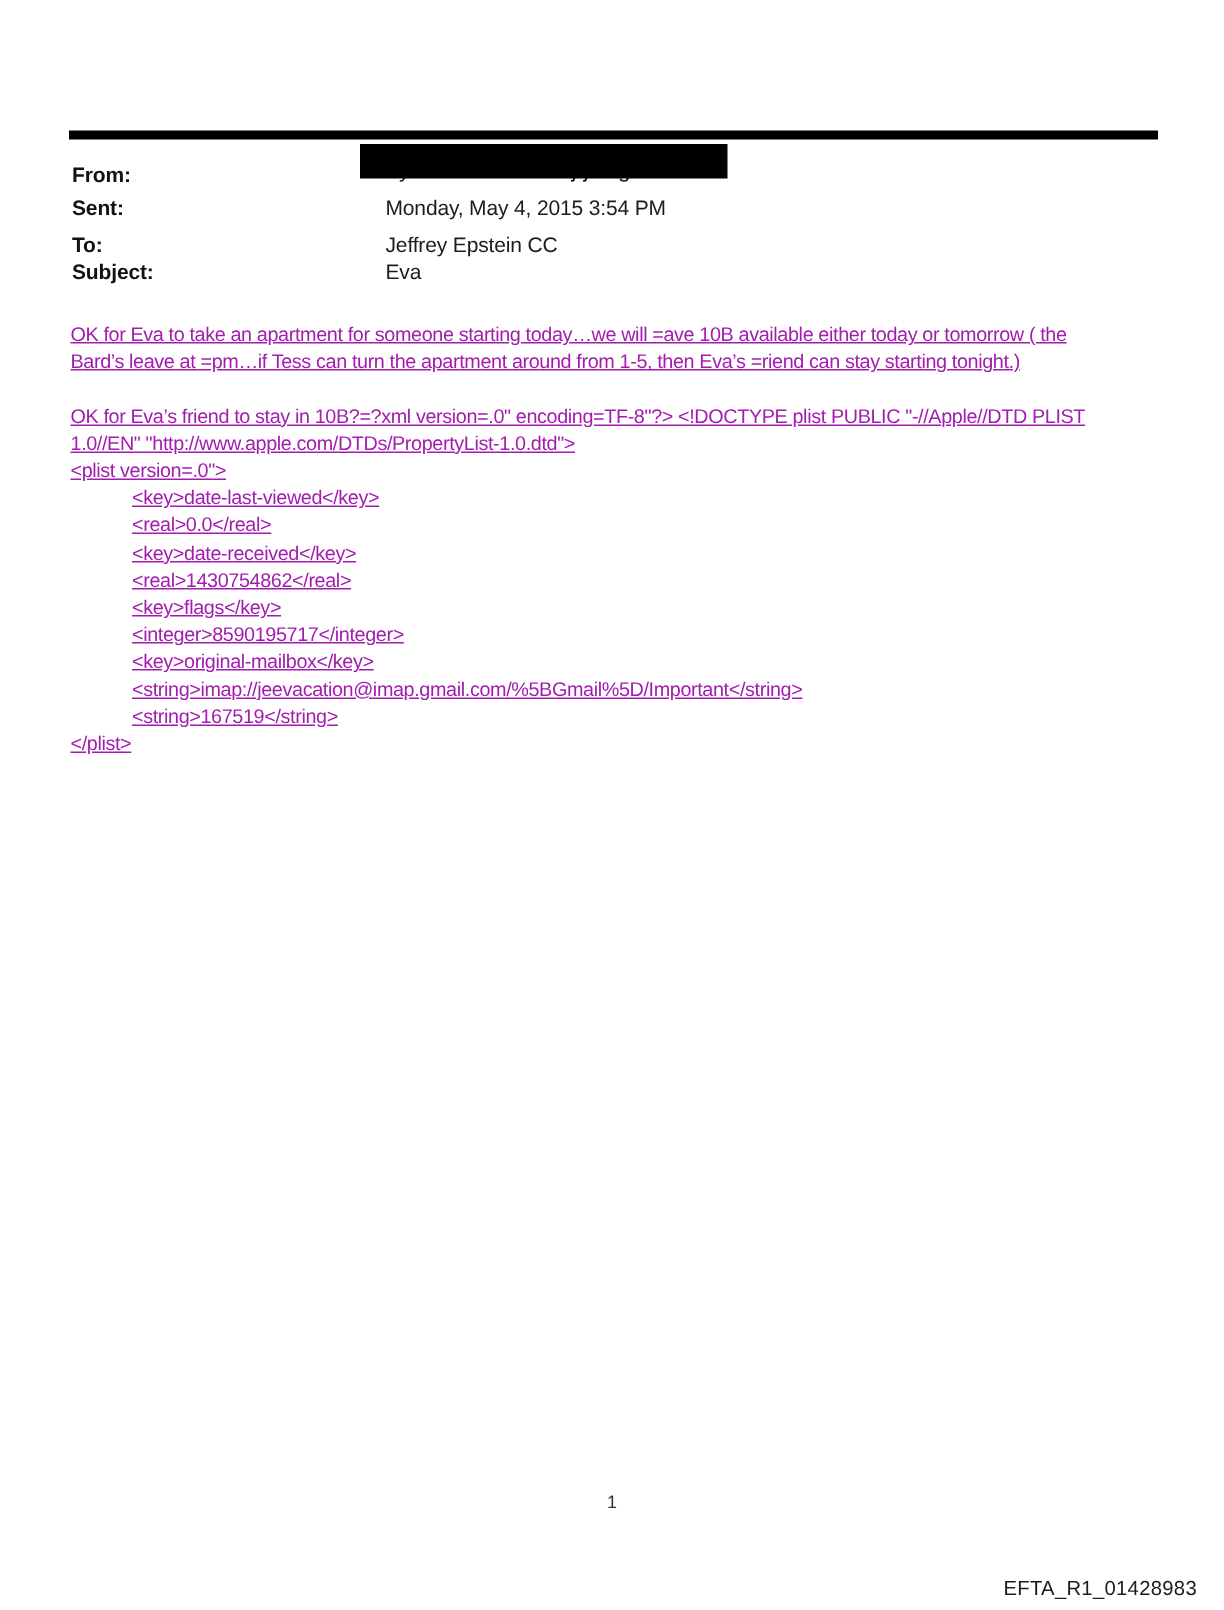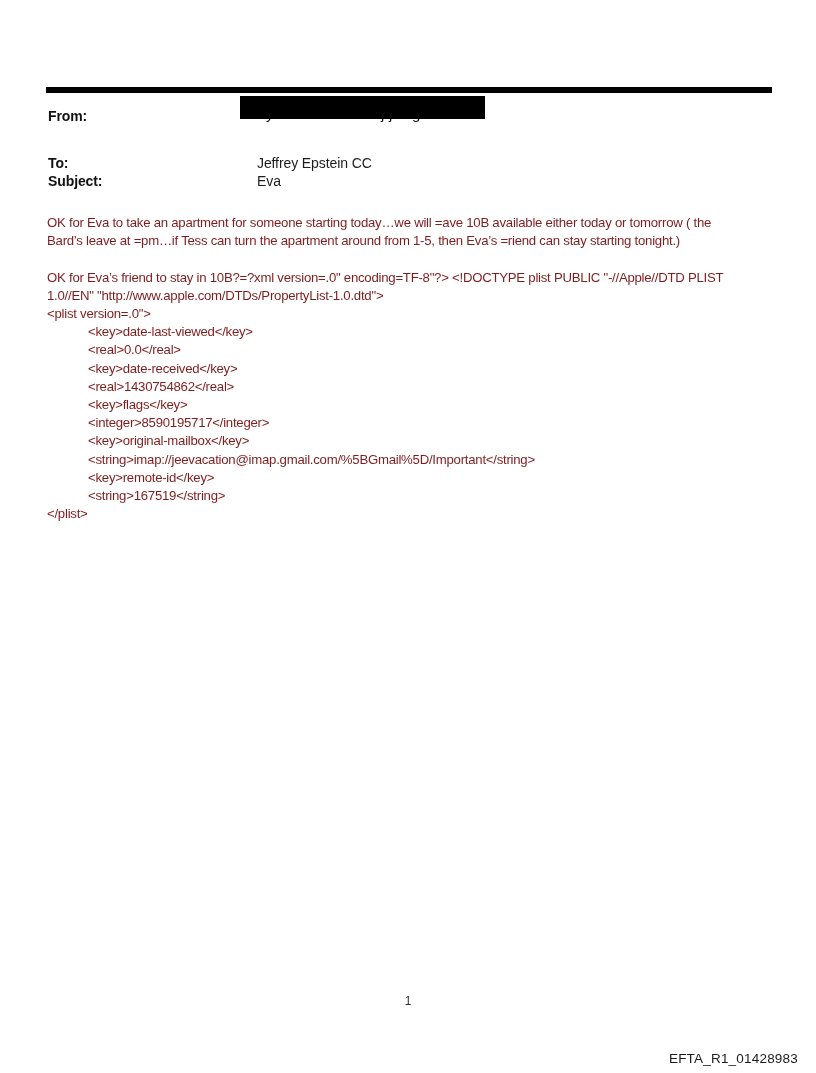--- a/index.html
+++ b/index.html
@@ -29,21 +29,22 @@
     position:absolute;top:106px;z-index:1;
     font-size:15px;line-height:15px;color:#161616;
   }
   .redaction-box{
     position:absolute;left:240px;top:96px;width:245px;height:23px;
     background:#000000;z-index:2;
   }
   .body-block{
     position:absolute;left:47px;top:214px;width:740px;
     font-size:13.2px;line-height:18.2px;letter-spacing:-0.25px;
-    color:#7f1d1d;
+    color:#a21caf;
+    text-decoration:underline;
   }
   .bline{min-height:18.2px;white-space:pre;}
   .bline.indent{padding-left:41px;}
   .page-number{
     position:absolute;left:0;top:994px;width:816px;
     text-align:center;font-size:12px;color:#333333;
   }
   .bates-number{
     position:absolute;top:1051px;right:24px;
     font-size:13.5px;color:#1c1c1c;letter-spacing:0.2px;text-align:right;
@@ -51,20 +52,23 @@
 </style>
 </head>
 <body>
 
 <div class="page">
 
   <div class="top-bar"></div>
 
   <div class="hdr-row" style="top:106px">
     <span class="hdr-label">From:</span><span class="hdr-value"></span>
+  </div>
+  <div class="hdr-row" style="top:127.5px">
+    <span class="hdr-label">Sent:</span><span class="hdr-value">Monday, May 4, 2015 3:54 PM</span>
   </div>
   <div class="hdr-row" style="top:153px">
     <span class="hdr-label">To:</span><span class="hdr-value">Jeffrey Epstein CC</span>
   </div>
   <div class="hdr-row" style="top:170.5px">
     <span class="hdr-label">Subject:</span><span class="hdr-value">Eva</span>
   </div>
 
   <span class="redaction-descender" style="left:266px">y</span>
   <span class="redaction-descender" style="left:381px">j</span>
@@ -80,21 +84,20 @@
     <div class="bline">1.0//EN" "http://www.apple.com/DTDs/PropertyList-1.0.dtd"&gt;</div>
     <div class="bline">&lt;plist version=.0"&gt;</div>
     <div class="bline indent">&lt;key&gt;date-last-viewed&lt;/key&gt;</div>
     <div class="bline indent">&lt;real&gt;0.0&lt;/real&gt;</div>
     <div class="bline indent">&lt;key&gt;date-received&lt;/key&gt;</div>
     <div class="bline indent">&lt;real&gt;1430754862&lt;/real&gt;</div>
     <div class="bline indent">&lt;key&gt;flags&lt;/key&gt;</div>
     <div class="bline indent">&lt;integer&gt;8590195717&lt;/integer&gt;</div>
     <div class="bline indent">&lt;key&gt;original-mailbox&lt;/key&gt;</div>
     <div class="bline indent">&lt;string&gt;imap://jeevacation@imap.gmail.com/%5BGmail%5D/Important&lt;/string&gt;</div>
-    <div class="bline indent">&lt;key&gt;remote-id&lt;/key&gt;</div>
     <div class="bline indent">&lt;string&gt;167519&lt;/string&gt;</div>
     <div class="bline">&lt;/plist&gt;</div>
   </div>
 
   <div class="page-number">1</div>
   <div class="bates-number">EFTA_R1_01428983</div>
 
 </div>
 
 </body></html>

